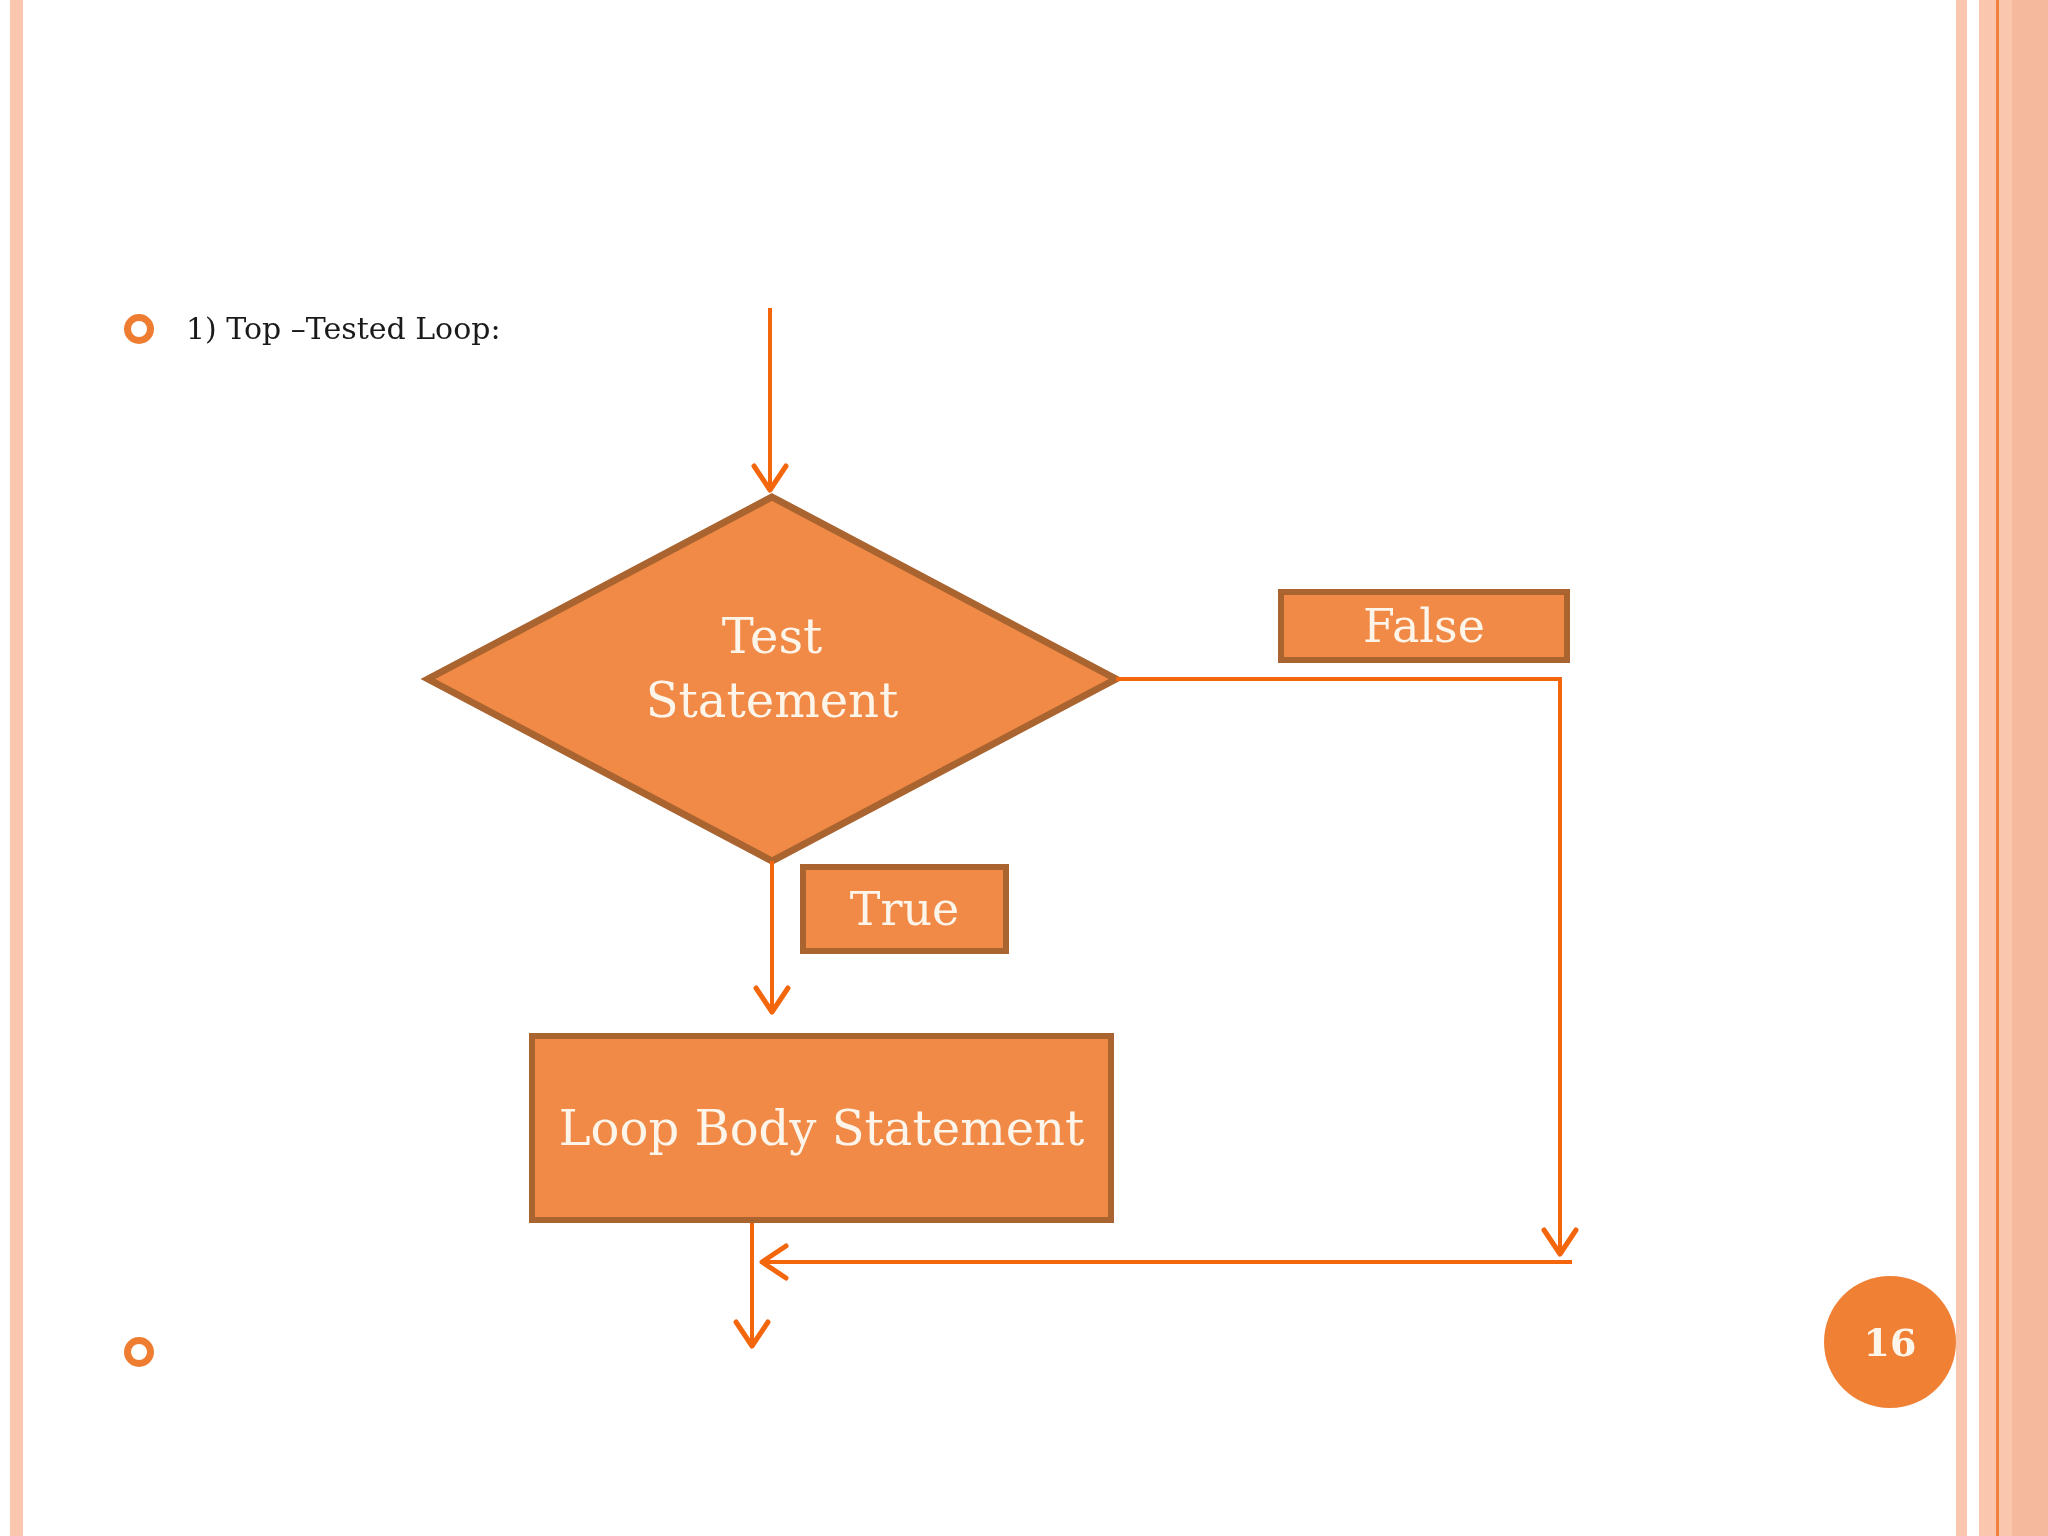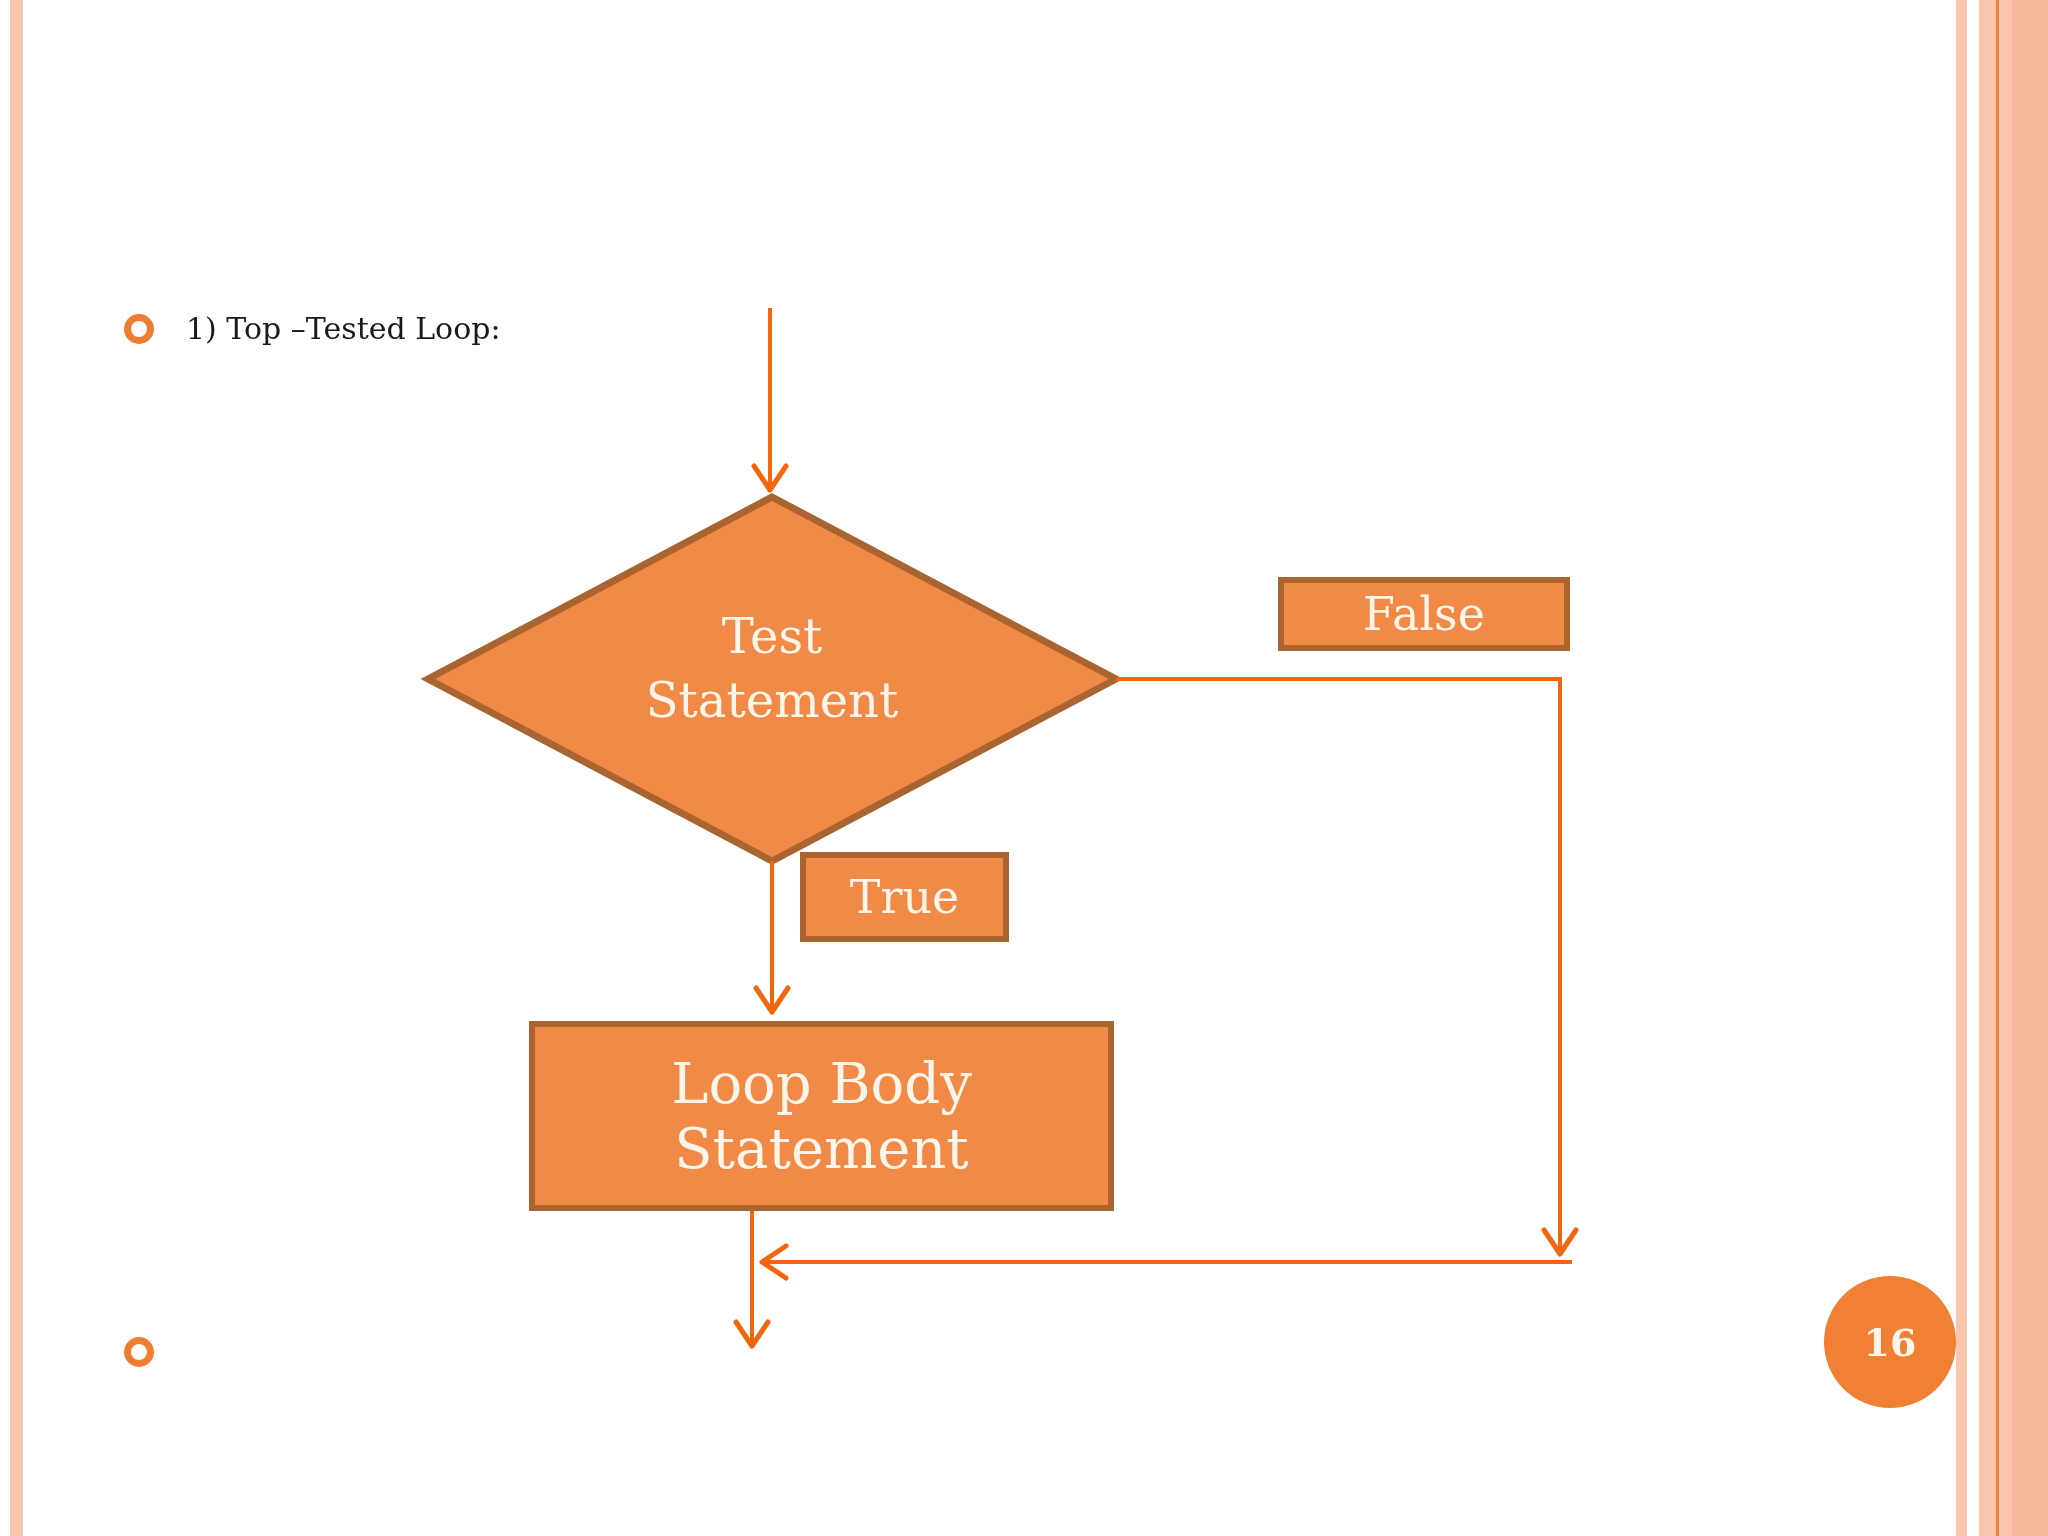--- a/index.html
+++ b/index.html
@@ -32,24 +32,25 @@
   .footer-line { font-size: 43px; line-height: 62px; white-space: nowrap; }
 
   
   .fc-box {
     position: absolute; box-sizing: border-box;
     background: var(--shape-fill);
     border: 6px solid var(--shape-border);
     color: var(--shape-text);
     display: flex; align-items: center; justify-content: center;
     text-align: center;
+    margin-top: 12px;
   }
   .box-false { left: 1278px; top: 577px; width: 292px; height: 74px; font-size: 46px; }
   .box-true  { left: 800px;  top: 852px; width: 209px; height: 90px; font-size: 46px; }
-  .box-process { left: 529px; top: 1021px; width: 585px; height: 190px; font-size: 56px; }
+  .box-process { left: 529px; top: 1021px; width: 585px; height: 190px; font-size: 48px; }
 
   .diamond-label {
     position: absolute; left: 572px; top: 604px; width: 400px;
     color: var(--shape-text); font-size: 48px; line-height: 64px;
     text-align: center;
   }
 
   svg .connector { stroke: var(--accent-line); stroke-width: 4; fill: none; }
   svg .chevron   { stroke: var(--accent-line); stroke-width: 5; fill: none;
                    stroke-linecap: round; stroke-linejoin: round; }

